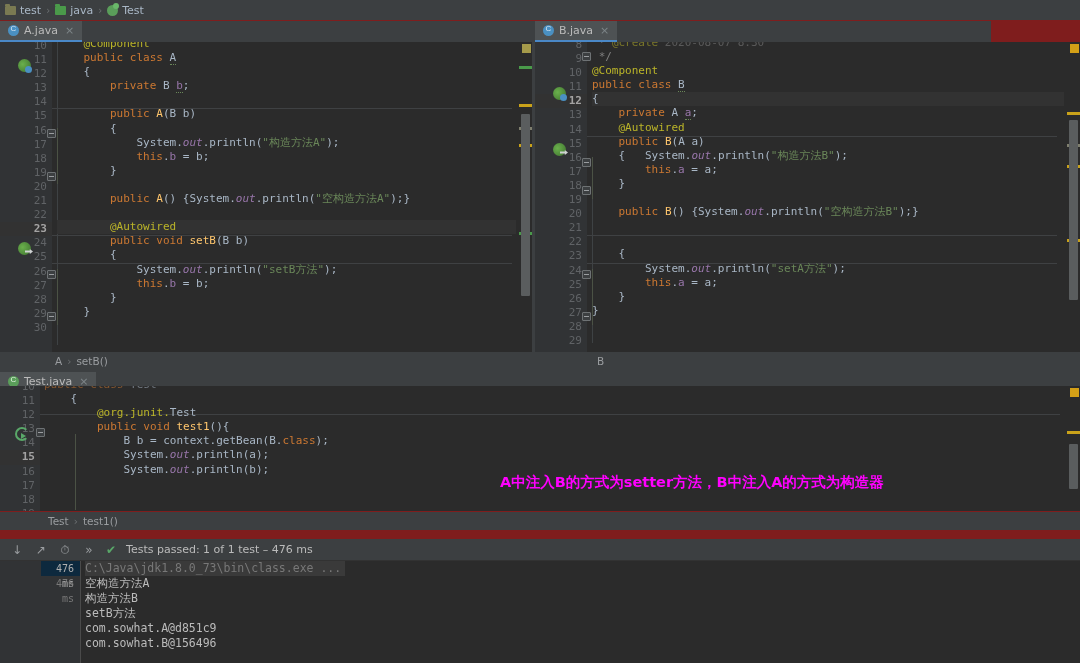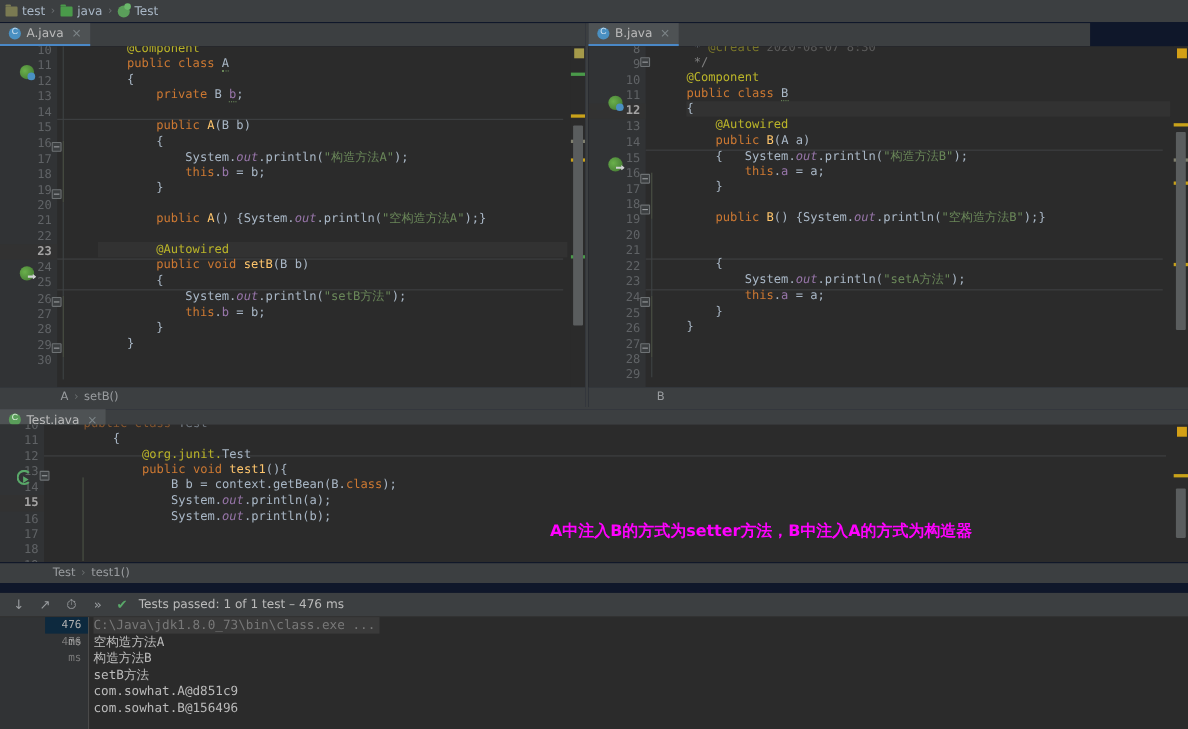--- a/index.html
+++ b/index.html
@@ -2,21 +2,21 @@
 <html><head>
 <meta charset="utf-8">
 <style>
   * { box-sizing: border-box; margin: 0; padding: 0; }
   html, body {
     width: 1080px; height: 663px;
     background: #3c3f41;
     font-family: "DejaVu Sans", sans-serif;
     overflow: hidden;
   }
-  .ide { position: relative; width: 1080px; height: 663px; background: #0f172a; }
+  .ide { position: relative; width: 1080px; height: 663px; background: #7f1d1d; }
 
   
   .breadcrumb-bar {
     position: absolute; left: 0; top: 0; width: 1080px; height: 20px;
     background: #3c3f41; display: flex; align-items: center;
     padding-left: 5px; gap: 3px;
   }
   .crumb { display: flex; align-items: center; gap: 4px; color: #a9b7c6; font-size: 11px; }
   .crumb-sep { color: #6b6f71; font-size: 10px; padding: 0 2px; }
   .ico-folder {
@@ -95,21 +95,21 @@
     content: ""; position: absolute; left: 7px; top: 7px;
     border-left: 5px solid #59a869; border-top: 3px solid transparent; border-bottom: 3px solid transparent;
   }
   .fold {
     position: absolute; width: 9px; height: 9px; border: 1px solid #6e7274;
     background: #3c3f41; border-radius: 1px;
   }
   .fold::after {
     content: ""; position: absolute; left: 1px; top: 3px; width: 5px; height: 1px; background: #9a9da0;
   }
-  .code-area { position: absolute; top: 0; bottom: 0; overflow: hidden; padding-left: 32px; }
+  .code-area { position: absolute; top: 0; bottom: 0; overflow: hidden; }
   .line { height: 14.1px; line-height: 14.1px; white-space: pre; color: #a9b7c6; }
   .line.cur { background: #323232; }
   .sep-line { position: absolute; height: 1px; background: #3f4143; }
 
   
   .kw { color: #cc7832; }
   .ann { color: #bbb529; }
   .str { color: #6a8759; }
   .cls { color: #a9b7c6; }
   .mth { color: #ffc66d; }
@@ -335,20 +335,21 @@
     <div class="indent-guide gray" style="left:57px; top:283px; height:18px;"></div>
     <div class="sep-line" style="left:52px; top:94px; width:470px;"></div>
     <div class="sep-line" style="left:52px; top:193px; width:470px;"></div>
     <div class="sep-line" style="left:52px; top:221px; width:470px;"></div>
     <div class="code-area" style="left: 57px; right: 16px; top: -6px;" id="code-right">
         <div class="line" style="opacity: 0.55;"> * <span class="ann">@create</span> <span class="cmt">2020-08-07 8:30</span></div>
         <div class="line"> <span class="cmt">*/</span></div>
         <div class="line"><span class="ann">@Component</span></div>
         <div class="line"><span class="kw">public class</span> <span class="cls u-dot">B</span></div>
         <div class="line cur"><span class="brace">{</span></div>
+        <div class="line">    <span class="kw">private</span> <span class="cls">A</span> <span class="fld2 u-dot">a</span>;</div>
         <div class="line">    <span class="ann">@Autowired</span></div>
         <div class="line">    <span class="kw">public</span> <span class="mth">B</span>(<span class="cls">A</span> <span class="ident">a</span>)</div>
         <div class="line">    <span class="brace">{</span>   <span class="cls">System</span>.<span class="fld">out</span>.<span class="ident">println</span>(<span class="str">"构造方法B"</span>);</div>
         <div class="line">        <span class="kw">this</span>.<span class="fld2">a</span> = <span class="ident">a</span>;</div>
         <div class="line">    <span class="brace">}</span></div>
         <div class="line">&nbsp;</div>
         <div class="line">    <span class="kw">public</span> <span class="mth">B</span>() <span class="brace">{</span><span class="cls">System</span>.<span class="fld">out</span>.<span class="ident">println</span>(<span class="str">"空构造方法B"</span>);<span class="brace">}</span></div>
         <div class="line">&nbsp;</div>
         <div class="line">&nbsp;</div>
         <div class="line">    <span class="brace">{</span></div>

